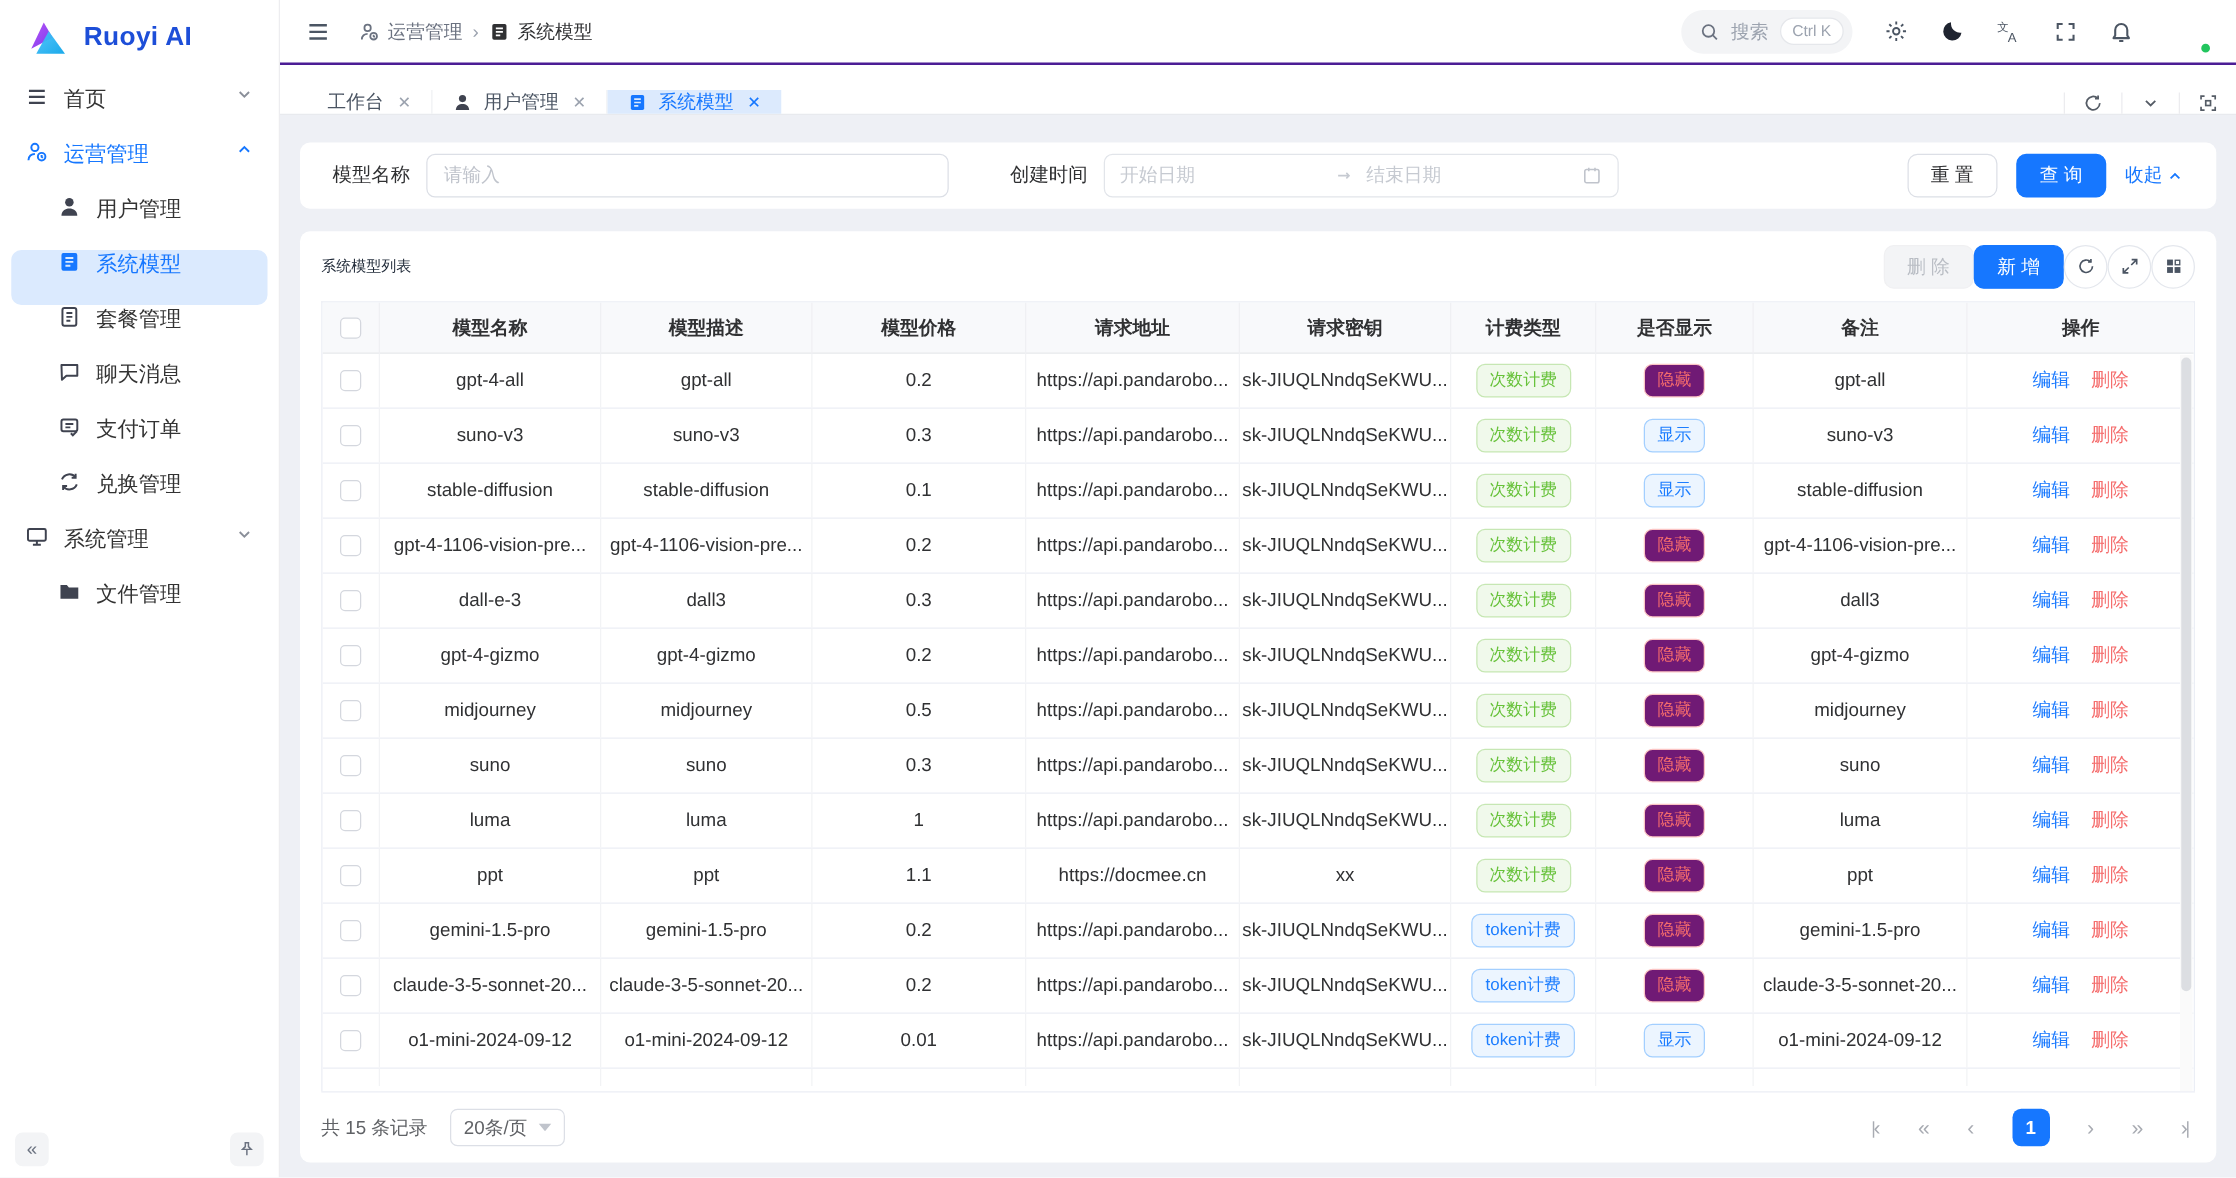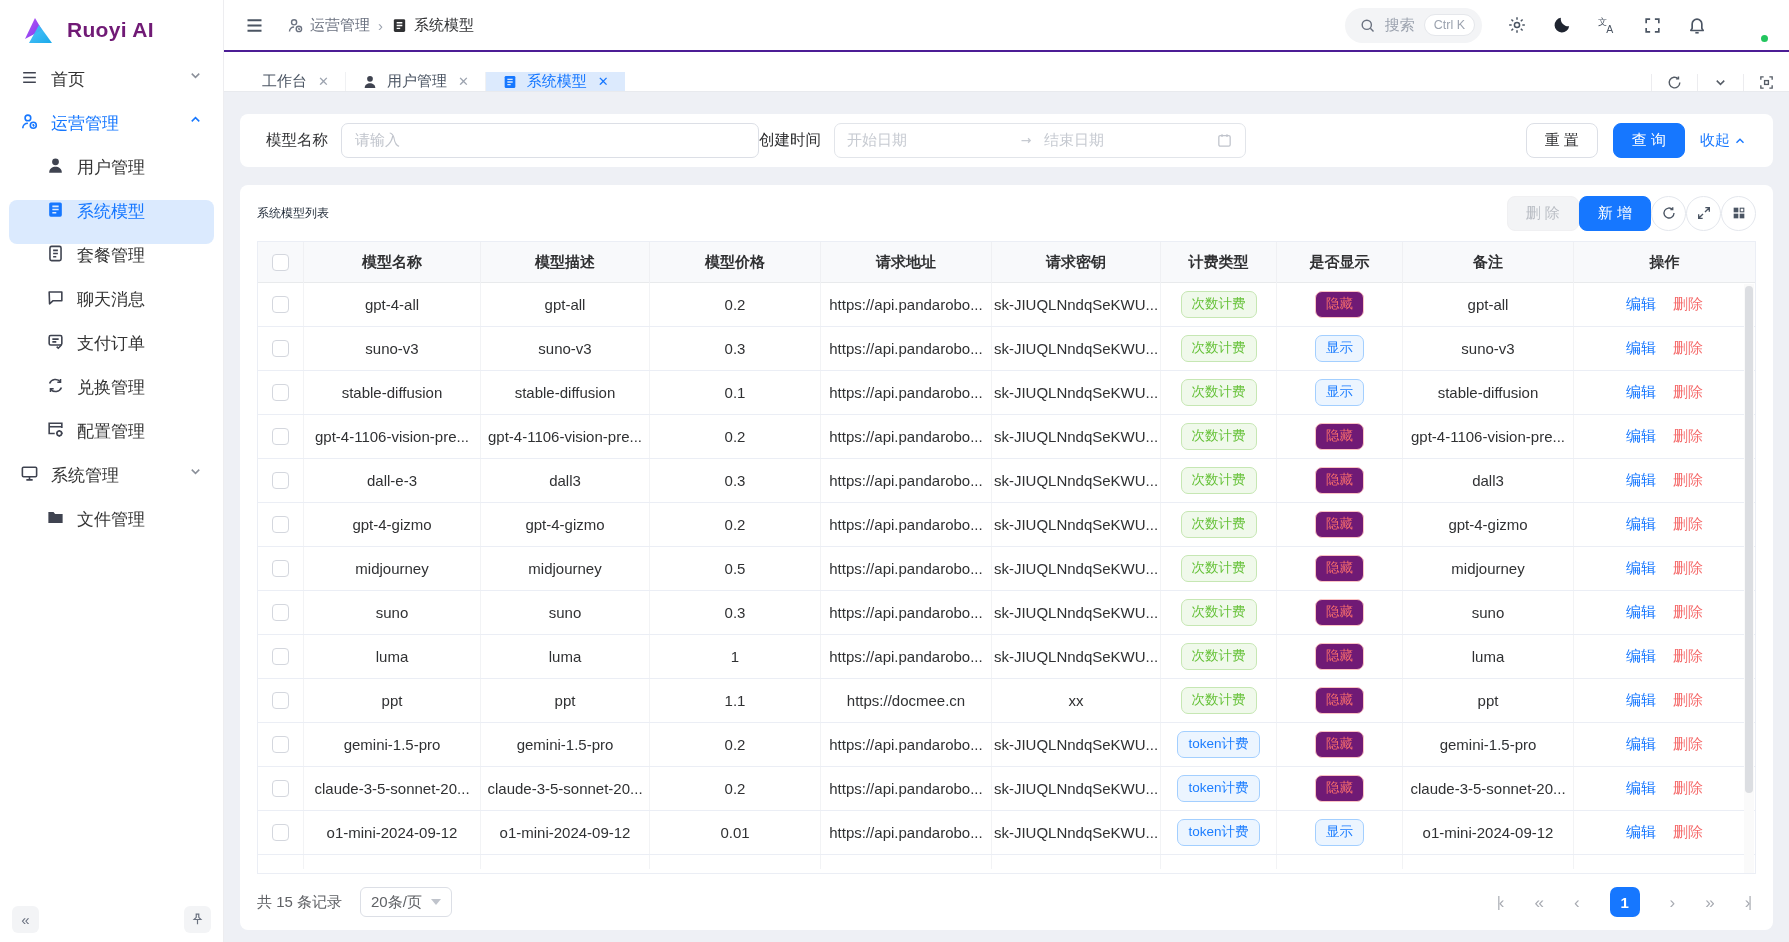--- a/index.html
+++ b/index.html
@@ -6,21 +6,21 @@
   html,body{width:1789px;height:942px;overflow:hidden}
   body{font-family:"Liberation Sans","DejaVu Sans",sans-serif;font-size:15px;color:#303133;background:#eef0f5}
   .app{display:flex;width:1789px;height:942px}
   svg{display:block}
   a{text-decoration:none;cursor:pointer}
 
   
   .sidebar{width:224px;background:#fff;border-right:1px solid #ededf0;display:flex;flex-direction:column;flex:none}
   .logo-row{height:60px;display:flex;align-items:center;gap:11px;padding:0 20px}
   .logo-mark{width:36px;height:36px}
-  .logo-text{font-size:21px;font-weight:bold;color:#701a75;letter-spacing:.3px}
+  .logo-text{font-size:21px;font-weight:bold;color:#1d4ed8;letter-spacing:.3px}
   .menu{flex:1;padding:8px 9px 0}
   .menu-item{height:44px;display:flex;align-items:flex-start;gap:12px;padding:0 11px;border-radius:8px;font-size:17px;color:#333;cursor:pointer}
   .menu-item .mi-icon{width:19px;height:19px;color:#3f4350;flex:none}
   .menu-item .chev{margin-left:auto;width:15px;height:15px;color:#8a8f99}
   .menu-item.blue,.menu-item.blue .mi-icon,.menu-item.blue .chev{color:#1677ff}
   .menu-item.sub{padding-left:37px}
   .menu-item.active{background:#dbeafe;color:#1677ff}
   .menu-item.active .mi-icon{color:#1677ff}
   .side-foot{height:46px;display:flex;align-items:center;justify-content:space-between;padding:0 12px}
   .sq-btn{width:27px;height:27px;border-radius:6px;background:#f3f4f6;color:#6b7280;display:flex;align-items:center;justify-content:center;font-size:15px;cursor:pointer}
@@ -54,21 +54,21 @@
   .tab.active{background:#dceafd;color:#1677ff;border-right:none}
   .tab.active .t-icon,.tab.active .close{color:#1677ff}
   .tab-ctrls{margin-left:auto;display:flex;align-items:stretch}
   .tab-ctrl{width:46px;display:flex;align-items:center;justify-content:center;border-left:1px solid #ececef;color:#555c66;cursor:pointer}
 
   
   .content{flex:1;padding:22px 16px 0;overflow:hidden}
   .filter-card{height:53px;background:#fff;border-radius:8px;display:flex;align-items:center;padding:0 26px;margin-bottom:18px}
   .f-label{font-size:15.5px;color:#303133;margin-right:13px;white-space:nowrap}
   .f-input{width:418px;height:35px;border:1px solid #dcdfe6;border-radius:7px;display:flex;align-items:center;padding:0 13px;color:#c0c4cc;background:#fff;cursor:text}
-  .f-label.second{}
+  .f-label.second{margin-left:49px}
   .date-input{width:412px;height:35px;border:1px solid #e2e5ea;border-radius:7px;display:flex;align-items:center;padding:0 12px;color:#c6cad1;gap:10px;cursor:pointer}
   .date-input .dph{flex:1;font-size:15px}
   .date-input .d-arrow{color:#c6cad1;width:15px;height:15px;flex:none}
   .date-input .cal{width:17px;height:17px;color:#c0c4cc;flex:none}
   .filter-actions{margin-left:auto;display:flex;align-items:center;gap:15px}
   .btn{height:35px;border-radius:8px;display:inline-flex;align-items:center;justify-content:center;padding:0 18px;font-size:15px;cursor:pointer;white-space:nowrap}
   .btn-plain{background:#fff;border:1px solid #dcdfe6;color:#303133}
   .btn-primary{background:#1677ff;border:1px solid #1677ff;color:#fff}
   .btn-disabled{background:#f3f4f6;border:1px solid #f0f0f2;color:#b9bdc4;cursor:default}
   .collapse-link{color:#1677ff;font-size:15px;display:flex;align-items:center;gap:3px;cursor:pointer}
@@ -199,29 +199,20 @@
       </div>
 
       <div class="menu-item sub">
         <svg class="mi-icon" viewBox="0 0 24 24" fill="none" stroke="currentColor" stroke-width="2">
             <path d="M4.5 9.5a8 8 0 0 1 13.8-2M19.5 14.5a8 8 0 0 1-13.8 2"></path>
             <path d="M18.3 3.8v4h-4M5.7 20.2v-4h4"></path>
           </svg>
         <span>兑换管理</span>
       </div>
 
-      <div class="menu-item sub">
-        <svg class="mi-icon" viewBox="0 0 24 24" fill="none" stroke="currentColor" stroke-width="2">
-            <path d="M20 10V4H4v13h7"></path>
-            <path d="M4 8.5h16"></path>
-            <circle cx="16.8" cy="16.8" r="3"></circle>
-            <path d="M16.8 12.6v1.2M16.8 19.8V21M12.6 16.8h1.2M19.8 16.8H21"></path>
-          </svg>
-        <span>配置管理</span>
-      </div>
 
       <div class="menu-item">
         <svg class="mi-icon" viewBox="0 0 24 24" fill="none" stroke="currentColor" stroke-width="2">
             <rect x="3" y="4" width="18" height="12" rx="1.5"></rect>
             <path d="M12 16v4M8 20h8"></path>
           </svg>
         <span>系统管理</span>
         <svg class="chev" viewBox="0 0 24 24" fill="none" stroke="currentColor" stroke-width="2.4">
             <path d="M6 9l6 6 6-6"></path>
           </svg>

